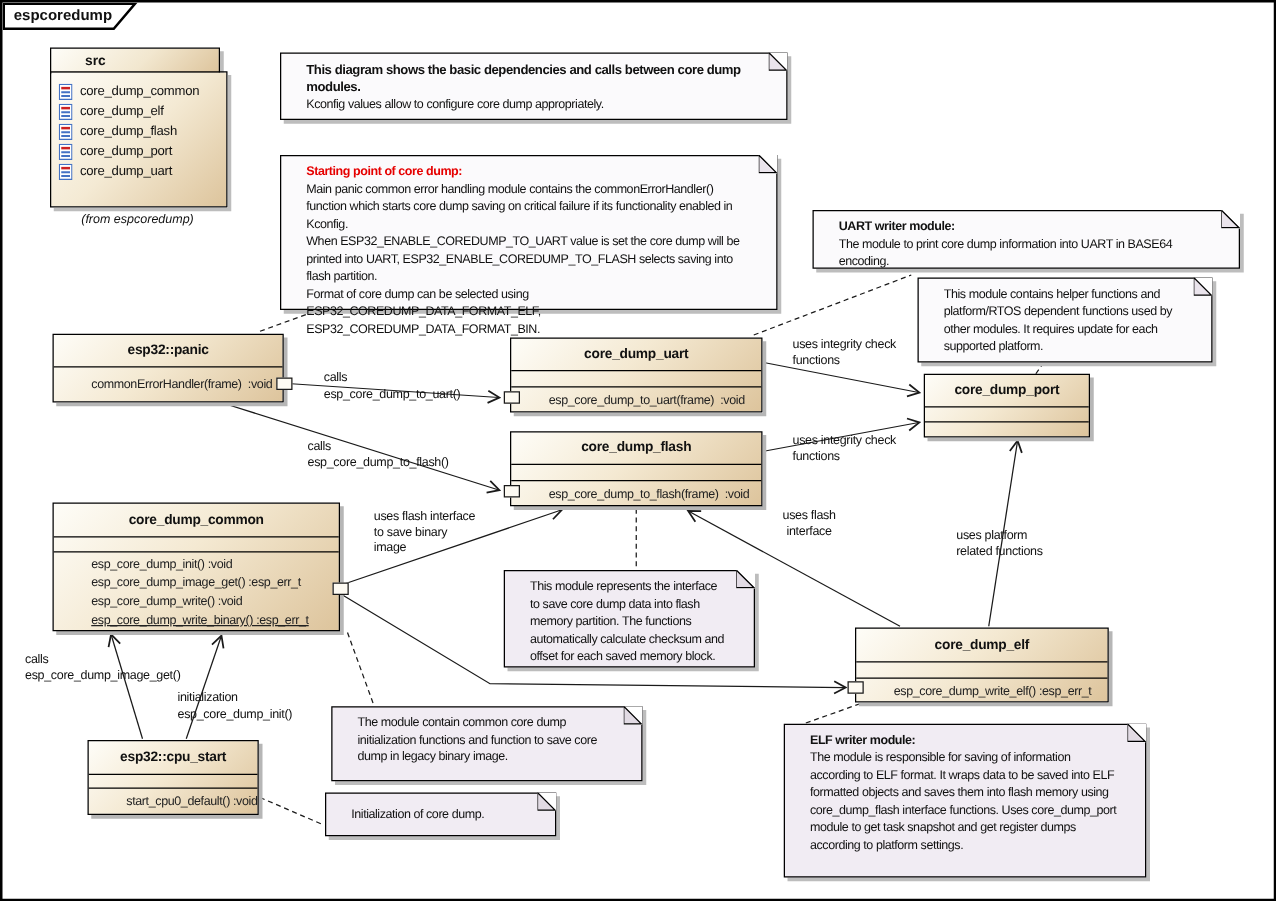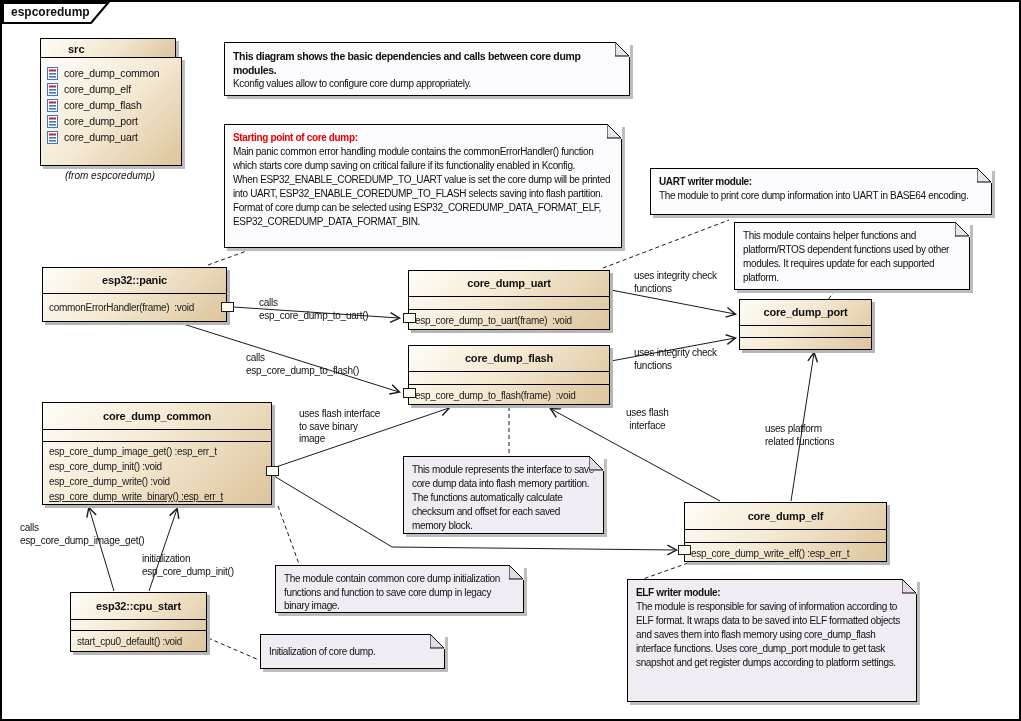--- a/index.html
+++ b/index.html
@@ -17,35 +17,35 @@
     box-shadow:3px 3px 0 #bdbdbd;font-size:11px;font-weight:bold;
     padding-left:6px;display:flex;align-items:center;z-index:2;}
   .pkg-body{position:absolute;border:1px solid #000;
     background:linear-gradient(135deg,#fefdf8 0%,#f4ead4 50%,#ddc49c 100%);
     box-shadow:3px 3px 0 #bdbdbd;z-index:2;}
   .pkg-items{padding:7px 5px 0 6px;}
   .pkg-item{display:flex;align-items:center;gap:6px;height:16px;font-size:10.5px;letter-spacing:-0.2px;}
   .pkg-from{position:absolute;font-size:10px;font-style:italic;text-align:center;z-index:2;}
   
   .note{position:absolute;border:1px solid #000;box-shadow:3px 3px 0 #bdbdbd;
-    padding:6px 8px;font-size:10px;line-height:14px;letter-spacing:-0.35px;z-index:2;box-sizing:border-box;}
+    padding:6px 20px;font-size:10px;line-height:14px;letter-spacing:-0.35px;z-index:2;box-sizing:border-box;}
   .note.light{background:#fbfafc;}
   .note.lav{background:#f1ecf3;}
   .note-title{font-weight:bold;}
   .note-title.red{color:#e60000;}
   .note-body{white-space:pre-line;}
   .dogear{position:absolute;top:-1px;right:-1px;}
   
   .cls{position:absolute;border:1px solid #000;
     background:linear-gradient(135deg,#fefdf8 0%,#f4e9d2 45%,#ddc49c 100%);
     box-shadow:3px 3px 0 #b6b6b6;z-index:2;box-sizing:border-box;}
   .cls-title{border-bottom:1px solid #000;text-align:center;font-weight:bold;font-size:11px;letter-spacing:-0.2px;}
   .cls-attrs{border-bottom:1px solid #000;}
   .cls-methods{padding-top:3px;}
-  .method-row{line-height:15px;padding-left:6px;font-size:10px;color:#222;white-space:pre;letter-spacing:-0.3px;}
+  .method-row{line-height:15px;padding-left:6px;font-size:10px;color:#222;white-space:pre;letter-spacing:-0.3px;margin-left:24px;}
   .cls-common .method-row:nth-child(4){text-decoration:underline;}
   
   .port{position:absolute;width:11px;height:8px;background:#fdfaf2;border:1px solid #1a1a1a;z-index:3;}
   
   .elabel{position:absolute;font-size:10px;line-height:12.5px;white-space:pre-line;letter-spacing:-0.25px;z-index:3;color:#111;}
   
   #wires{position:absolute;left:0;top:0;z-index:1;pointer-events:none;}
 </style>
 </head>
 <body>
@@ -178,21 +178,21 @@
   </div>
 
   <div class="note lav" style="left:401px;top:454px;width:201px;height:78px;">
     <svg class="dogear" width="15" height="15">
         <rect width="15" height="15" fill="#ffffff"></rect>
         <polygon points="0,0 0,14 14,14" fill="#e2dbe4" stroke="#000"></polygon>
       </svg>
     <div class="note-body">This module represents the interface to save core dump data into flash memory partition. The functions automatically calculate checksum and offset for each saved memory block.</div>
   </div>
 
-  <div class="note lav" style="left:273px;top:563px;width:249px;height:48px;line-height:13.5px;">
+  <div class="note lav" style="left:263px;top:563px;width:249px;height:60px;line-height:13.5px;">
     <svg class="dogear" width="15" height="15">
         <rect width="15" height="15" fill="#ffffff"></rect>
         <polygon points="0,0 0,14 14,14" fill="#e2dbe4" stroke="#000"></polygon>
       </svg>
     <div class="note-body">The module contain common core dump initialization functions and function to save core dump in legacy binary image.</div>
   </div>
 
   <div class="note lav" style="left:258px;top:632px;width:185px;height:35px;padding-top:10px;">
     <svg class="dogear" width="15" height="15">
         <rect width="15" height="15" fill="#ffffff"></rect>
@@ -236,22 +236,22 @@
   <div class="cls" style="left:737px;top:297px;width:133px;height:51px;">
     <div class="cls-title" style="height:25px;line-height:25px;">core_dump_port</div>
     <div class="cls-attrs" style="height:11px;"></div>
     <div class="cls-methods"></div>
   </div>
 
   <div class="cls cls-common" style="left:40px;top:400px;width:230px;height:103px;">
     <div class="cls-title" style="height:26px;line-height:26px;">core_dump_common</div>
     <div class="cls-attrs" style="height:11px;"></div>
     <div class="cls-methods" style="padding-top:2px;">
+        <div class="method-row">esp_core_dump_init() :void</div>
         <div class="method-row">esp_core_dump_image_get() :esp_err_t</div>
-        <div class="method-row">esp_core_dump_init() :void</div>
         <div class="method-row">esp_core_dump_write() :void</div>
         <div class="method-row">esp_core_dump_write_binary() :esp_err_t</div>
       </div>
   </div>
 
   <div class="cls" style="left:682px;top:500px;width:203px;height:60px;">
     <div class="cls-title" style="height:26px;line-height:26px;">core_dump_elf</div>
     <div class="cls-attrs" style="height:12px;"></div>
     <div class="cls-methods">
         <div class="method-row">esp_core_dump_write_elf() :esp_err_t</div>

